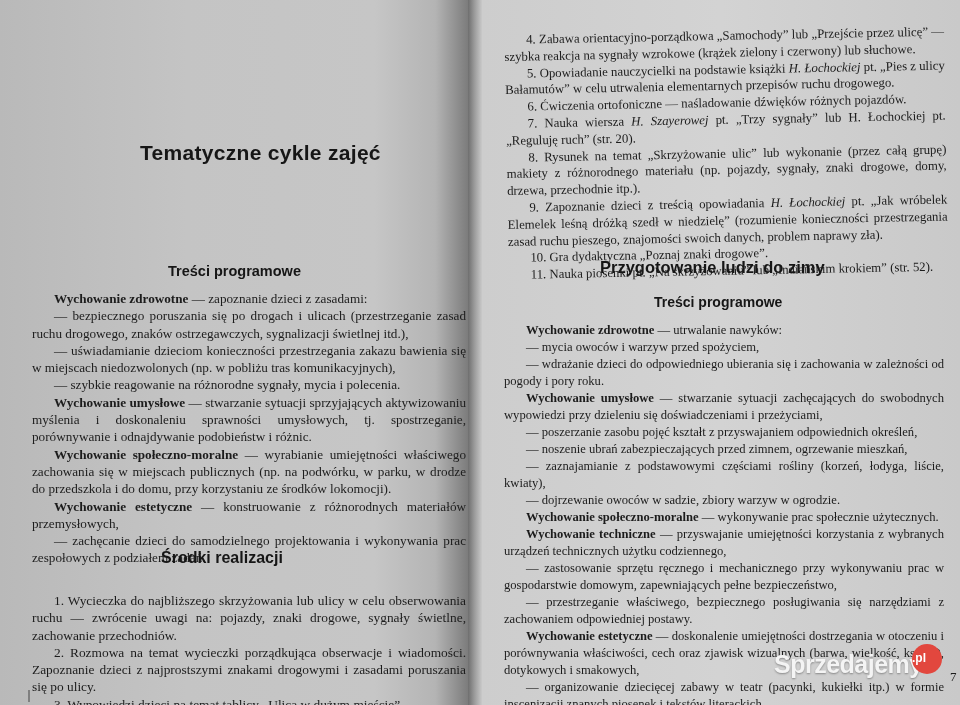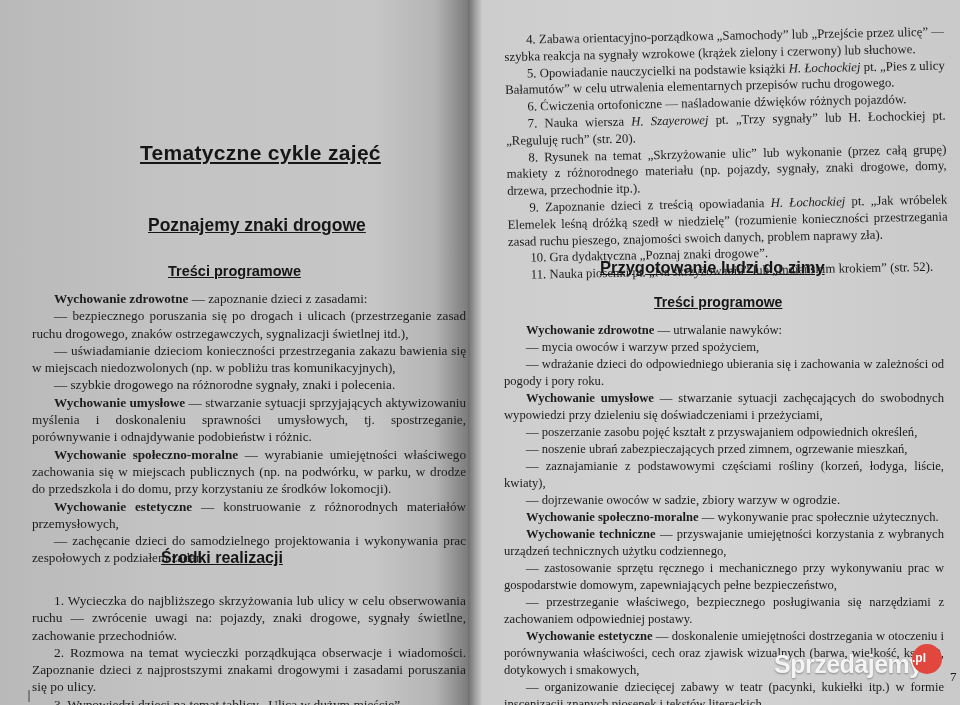--- a/index.html
+++ b/index.html
@@ -16,21 +16,21 @@
     background: linear-gradient(to right, #b9b9b9 0%, #c4c4c4 40%, #c6c6c6 80%, #b4b4b4 93%, #7c7c7c 100%);
   }
   .gutter {
     width: 14px;
     background: linear-gradient(to right, #6e6e6e 0%, #9a9a9a 45%, #c9c9c9 100%);
   }
   .page-right {
     width: 478px;
     background: linear-gradient(to right, #cdcdcd 0%, #d3d3d3 50%, #c9c9c9 100%);
   }
-  .sans { font-family: "Liberation Sans", "DejaVu Sans", sans-serif; font-weight: bold; color: #161616; text-decoration: underline; }
+  .sans { font-family: "Liberation Sans", "DejaVu Sans", sans-serif; font-weight: bold; color: #161616; }
   .h-main { position: absolute; left: 140px; top: 141px; font-size: 21px; letter-spacing: 0.3px; }
   .h-sub  { position: absolute; left: 148px; top: 215px; font-size: 17.5px; }
   .h-sec  { position: absolute; font-size: 14.5px; }
   .body-block { position: absolute; font-size: 13.2px; line-height: 17.3px; }
   .body-block p { margin: 0; text-align: justify; }
   .body-block .ind { text-indent: 22px; }
   .body-block b { font-weight: bold; }
   .left-block { left: 32px; width: 434px; }
   .right-block { left: 22px; width: 440px; }
   .tilt-r { transform: rotate(-1.1deg); transform-origin: left top; }
@@ -54,28 +54,27 @@
     border-left: 2px solid #444; opacity: 0.5;
   }
 </style>
 </head>
 <body>
 
 <div class="spread">
 
   <div class="page page-left">
     <div class="sans h-main">Tematyczne cykle zajęć</div>
-    <div class="sans h-sub">Poznajemy znaki drogowe</div>
     <div class="sans h-sec" style="left:168px;top:263px;">Treści programowe</div>
 
     <div class="body-block left-block" style="top:290px;">
       <p class="ind"><b>Wychowanie zdrowotne</b><span> — zapoznanie dzieci z zasadami:</span></p>
       <p class="ind">— bezpiecznego poruszania się po drogach i ulicach (przestrzeganie zasad ruchu drogowego, znaków ostrzegawczych, sygnalizacji świetlnej itd.),</p>
       <p class="ind">— uświadamianie dzieciom konieczności przestrzegania zakazu bawienia się w miejscach niedozwolonych (np. w pobliżu tras komunikacyjnych),</p>
-      <p class="ind">— szybkie drogowego na różnorodne sygnały, znaki i polecenia.</p>
+      <p class="ind">— szybkie reagowanie na różnorodne sygnały, mycia i polecenia.</p>
       <p class="ind"><b>Wychowanie umysłowe</b><span> — stwarzanie sytuacji sprzyjających aktywizowaniu myślenia i doskonaleniu sprawności umysłowych, tj. spostrzeganie, porównywanie i odnajdywanie podobieństw i różnic.</span></p>
       <p class="ind"><b>Wychowanie społeczno-moralne</b><span> — wyrabianie umiejętności właściwego zachowania się w miejscach publicznych (np. na podwórku, w parku, w drodze do przedszkola i do domu, przy korzystaniu ze środków lokomocji).</span></p>
       <p class="ind"><b>Wychowanie estetyczne</b><span> — konstruowanie z różnorodnych materiałów przemysłowych,</span></p>
       <p class="ind">— zachęcanie dzieci do samodzielnego projektowania i wykonywania prac zespołowych z podziałem zadań.</p>
     </div>
 
     <div class="sans h-sec" style="left:161px;top:549px;font-size:16px;">Środki realizacji</div>
 
     <div class="body-block left-block" style="top:575px;font-size:13.4px;margin-top:17px;">
       <p class="ind">1. Wycieczka do najbliższego skrzyżowania lub ulicy w celu obserwowania ruchu — zwrócenie uwagi na: pojazdy, znaki drogowe, sygnały świetlne, zachowanie przechodniów.</p>

